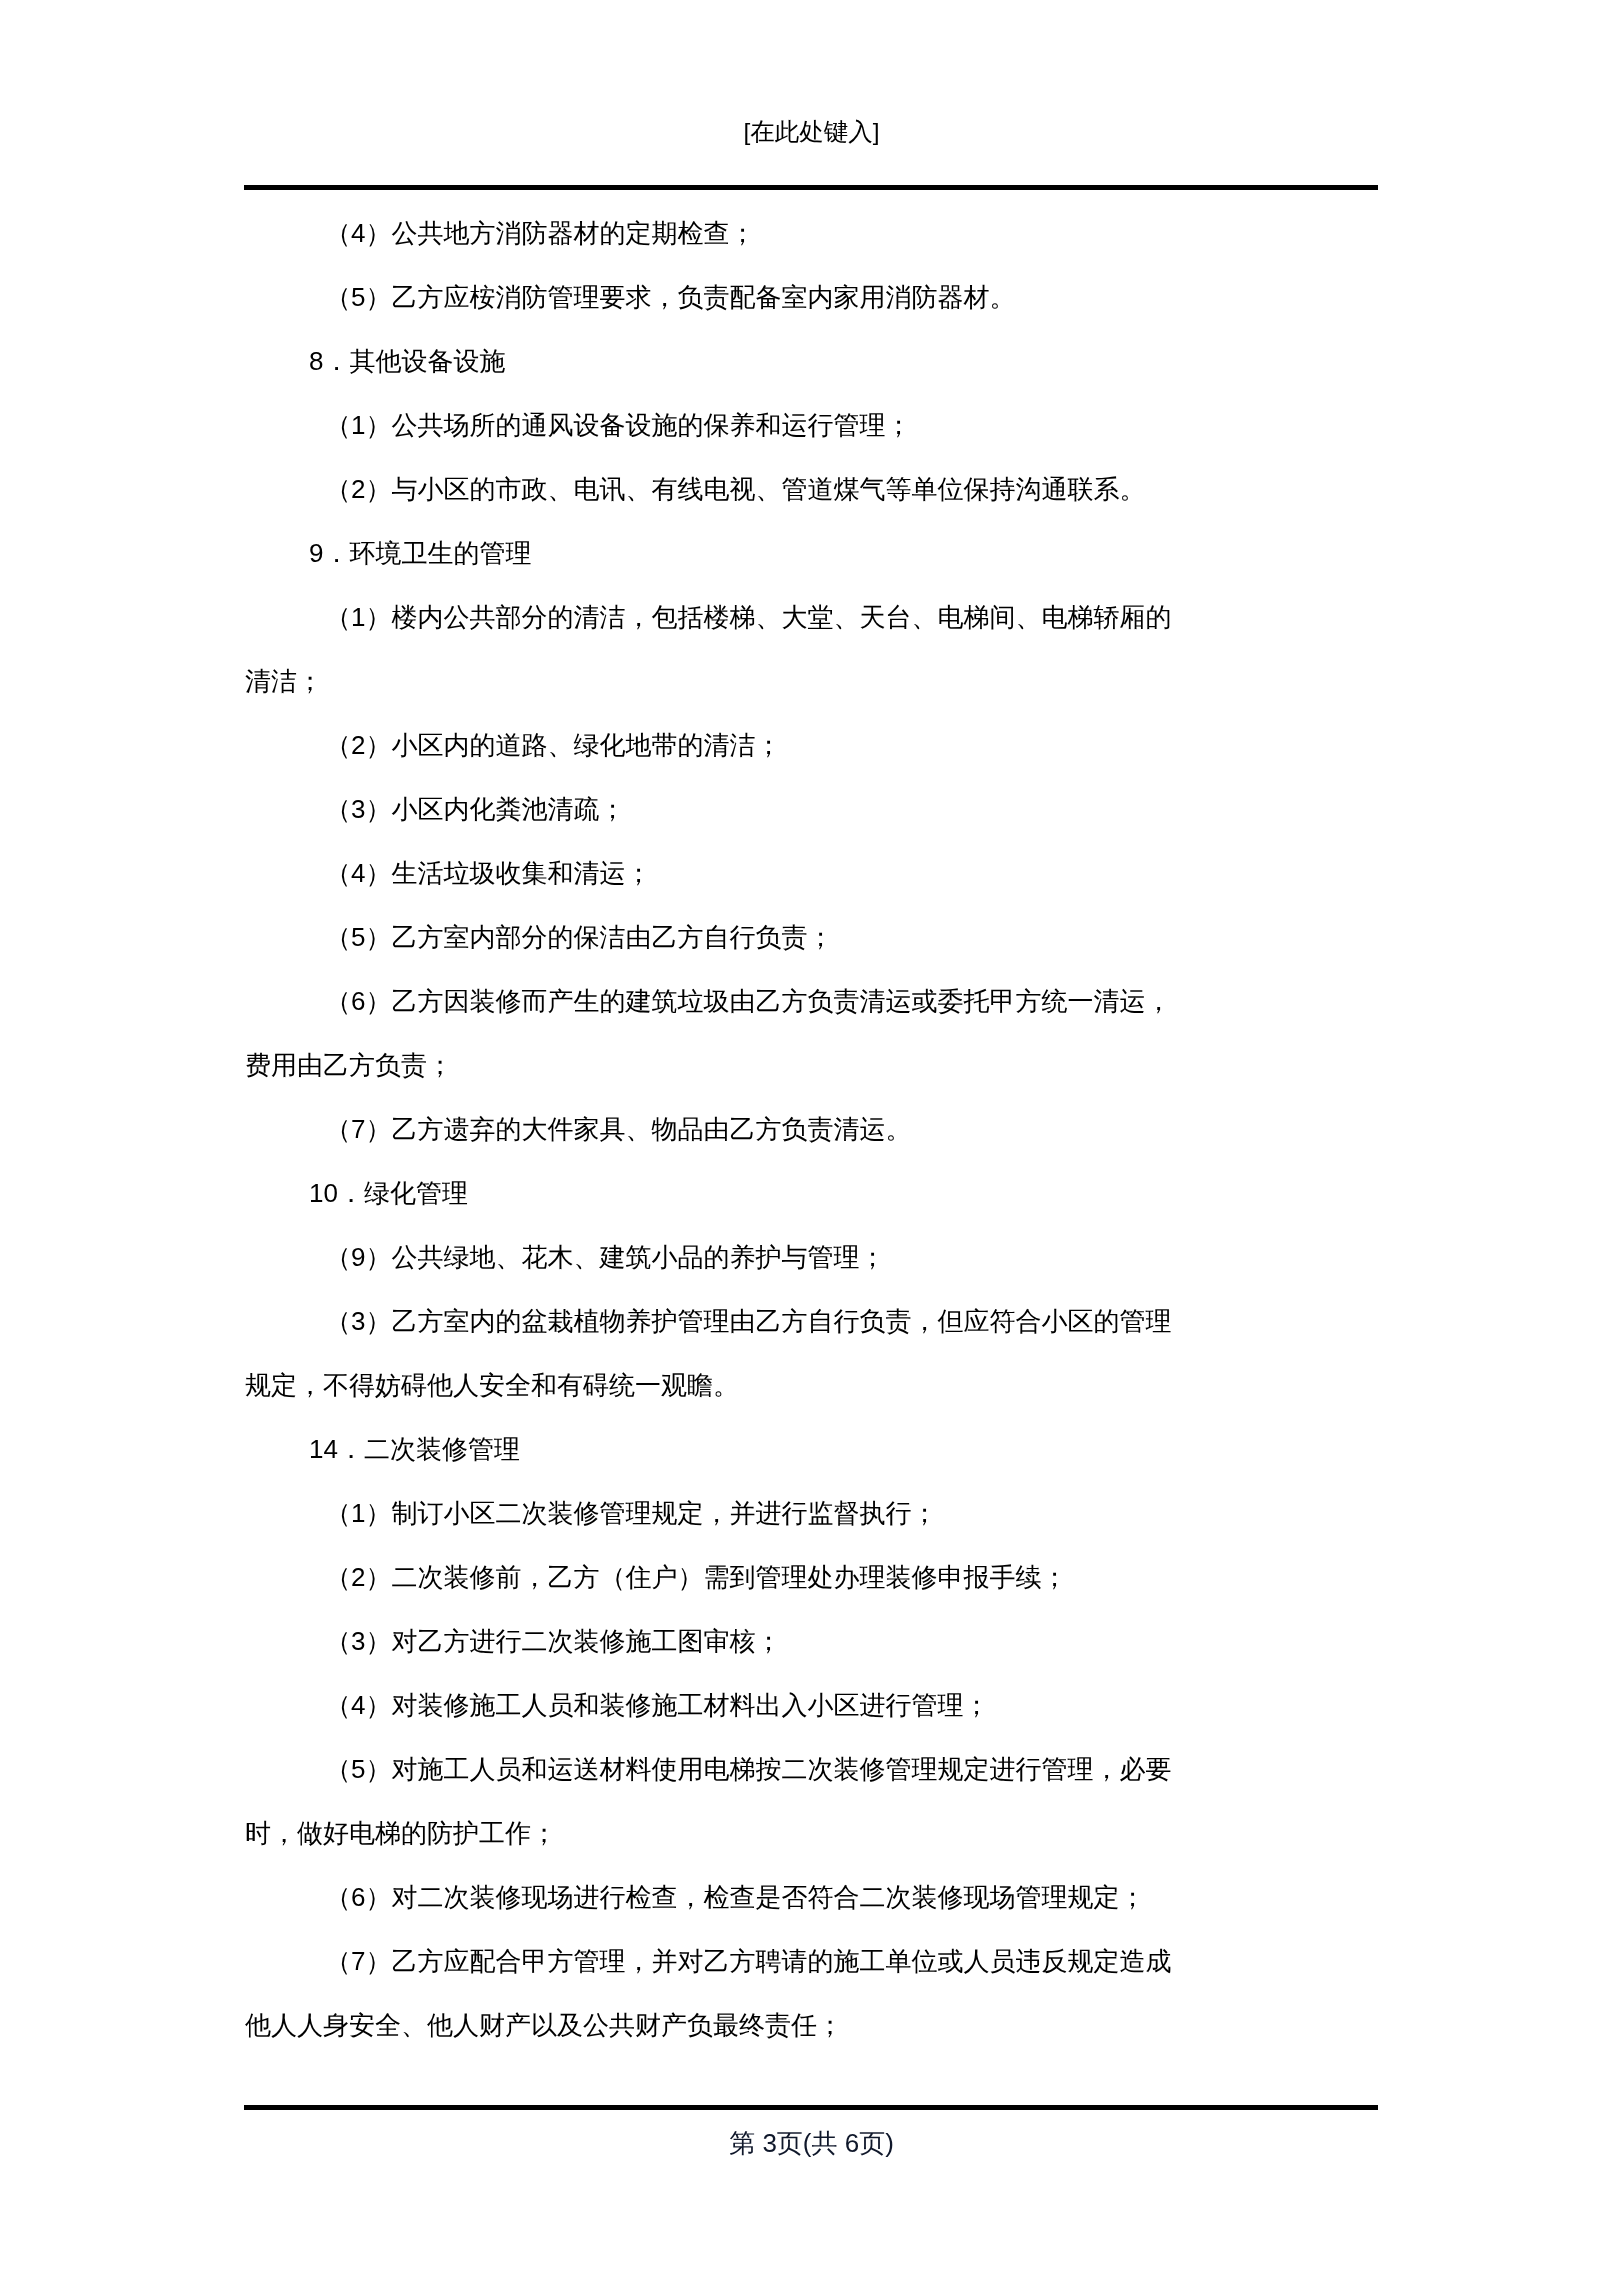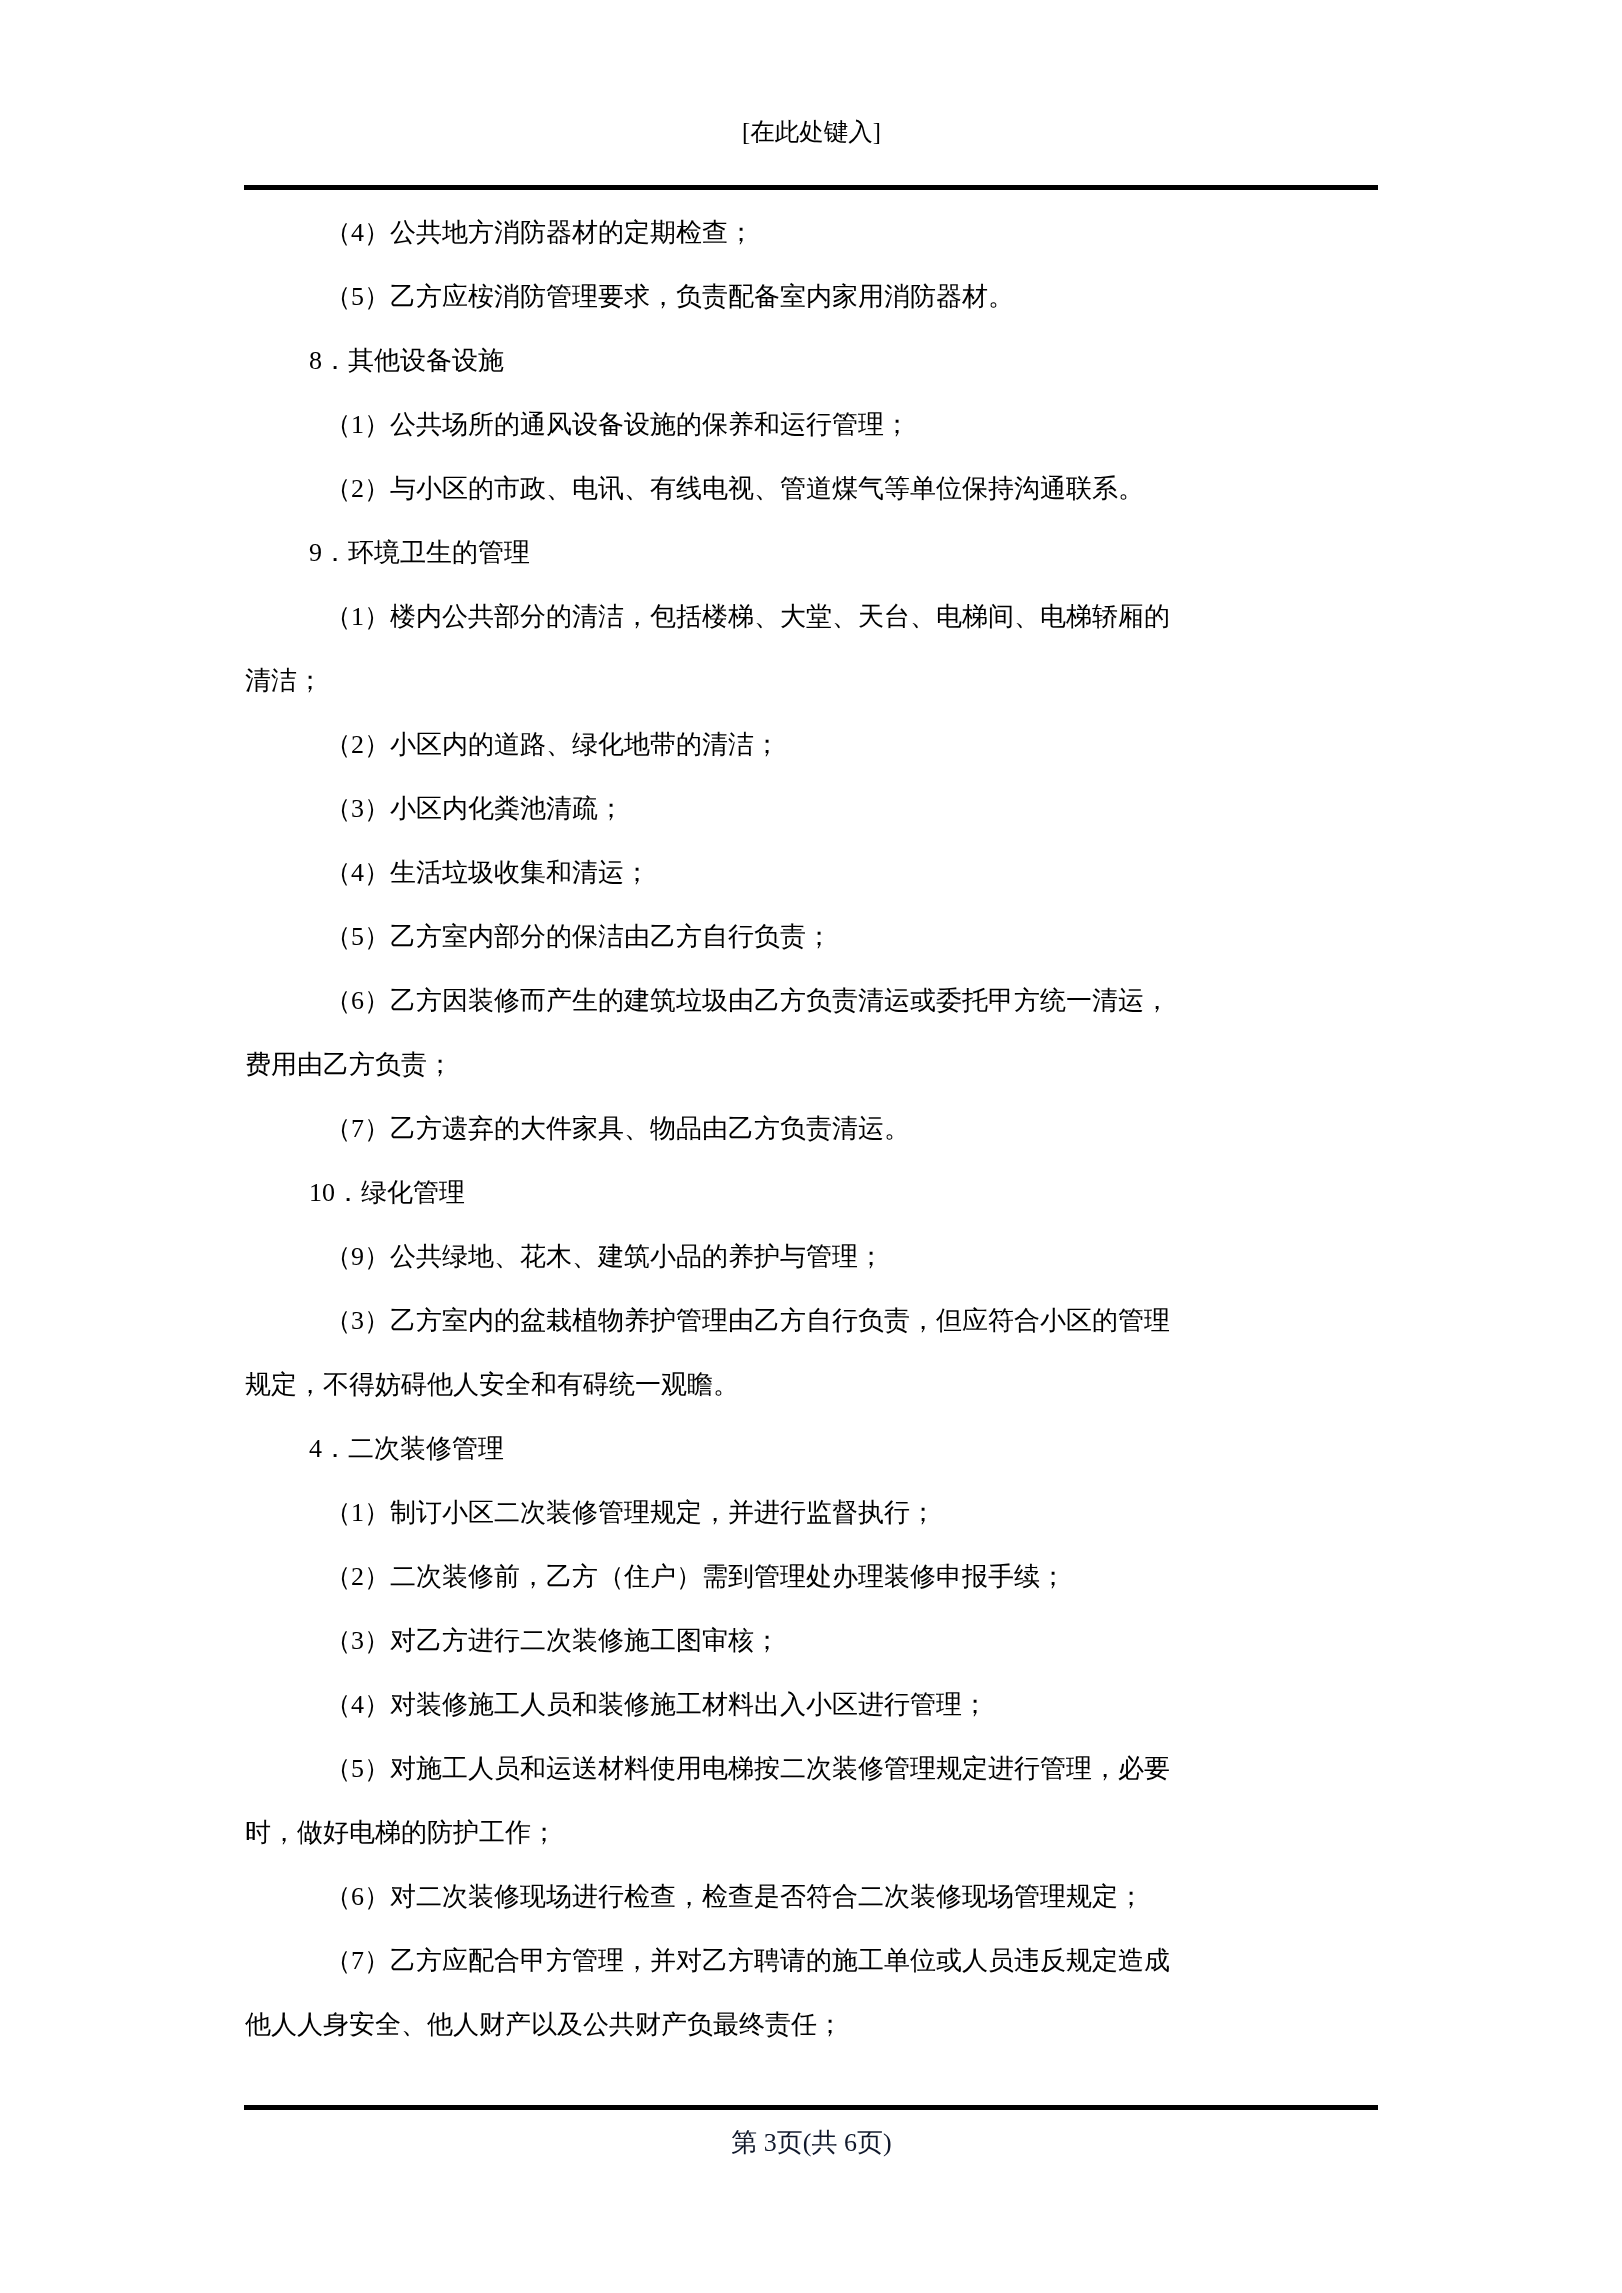--- a/index.html
+++ b/index.html
@@ -6,21 +6,21 @@
     margin: 0;
     padding: 0;
     background: #ffffff;
   }
   .page {
     position: relative;
     width: 1623px;
     height: 2294px;
     background: #ffffff;
     color: #000000;
-    font-family: Liberation Serif, serif;
+    font-family: Liberation Sans, sans-serif;
     overflow: hidden;
   }
   .doc-header {
     position: absolute;
     top: 116px;
     left: 0;
     width: 100%;
     text-align: center;
     font-size: 24.5px;
     line-height: 31px;
@@ -93,21 +93,21 @@
       <div class="line indent-item">（3）小区内化粪池清疏；</div>
       <div class="line indent-item">（4）生活垃圾收集和清运；</div>
       <div class="line indent-item">（5）乙方室内部分的保洁由乙方自行负责；</div>
       <div class="line indent-item">（6）乙方因装修而产生的建筑垃圾由乙方负责清运或委托甲方统一清运，</div>
       <div class="line indent-none">费用由乙方负责；</div>
       <div class="line indent-item">（7）乙方遗弃的大件家具、物品由乙方负责清运。</div>
       <div class="line indent-heading">10．绿化管理</div>
       <div class="line indent-item">（9）公共绿地、花木、建筑小品的养护与管理；</div>
       <div class="line indent-item">（3）乙方室内的盆栽植物养护管理由乙方自行负责，但应符合小区的管理</div>
       <div class="line indent-none">规定，不得妨碍他人安全和有碍统一观瞻。</div>
-      <div class="line indent-heading">4．二次装修管理</div>
+      <div class="line indent-heading">14．二次装修管理</div>
       <div class="line indent-item">（1）制订小区二次装修管理规定，并进行监督执行；</div>
       <div class="line indent-item">（2）二次装修前，乙方（住户）需到管理处办理装修申报手续；</div>
       <div class="line indent-item">（3）对乙方进行二次装修施工图审核；</div>
       <div class="line indent-item">（4）对装修施工人员和装修施工材料出入小区进行管理；</div>
       <div class="line indent-item">（5）对施工人员和运送材料使用电梯按二次装修管理规定进行管理，必要</div>
       <div class="line indent-none">时，做好电梯的防护工作；</div>
       <div class="line indent-item">（6）对二次装修现场进行检查，检查是否符合二次装修现场管理规定；</div>
       <div class="line indent-item">（7）乙方应配合甲方管理，并对乙方聘请的施工单位或人员违反规定造成</div>
       <div class="line indent-none">他人人身安全、他人财产以及公共财产负最终责任；</div>
     </div>

